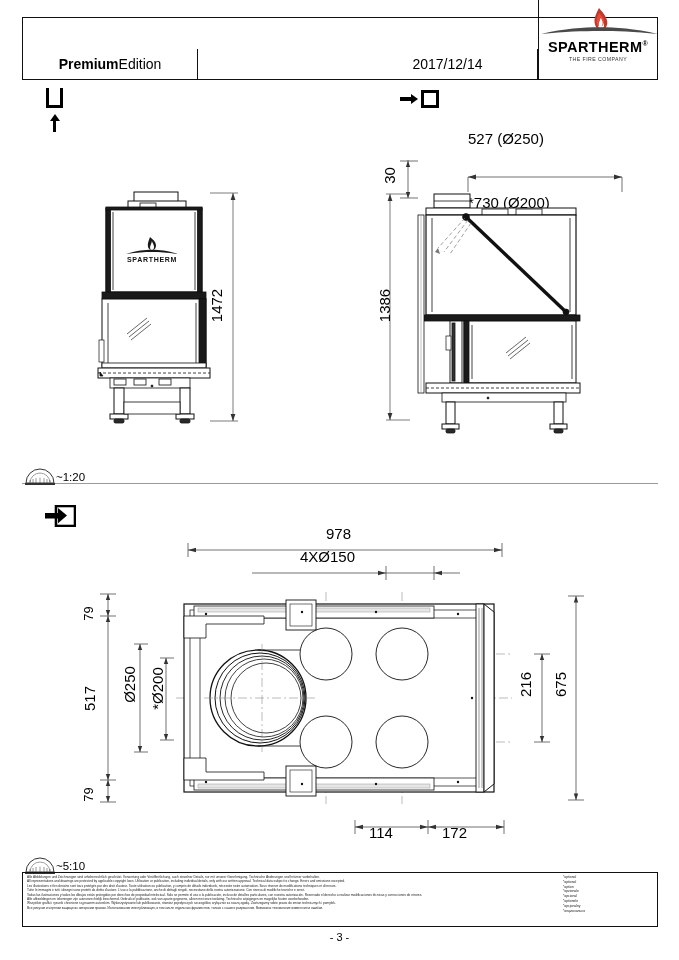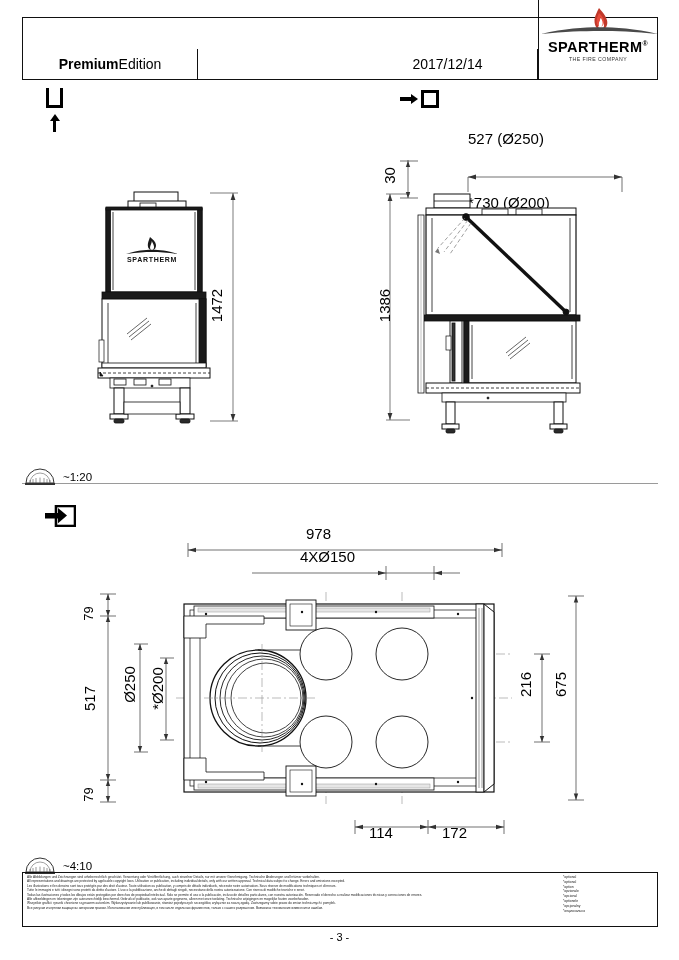--- a/index.html
+++ b/index.html
@@ -31,21 +31,21 @@
   
   .viewicon{position:absolute;}
   .vi-box{width:17px;height:20px;border:3px solid #000;border-top:none;box-sizing:border-box;}
   .vi-arrow-up{width:0;height:0;margin:0 auto;border-left:5px solid transparent;border-right:5px solid transparent;border-bottom:7px solid #000;}
   .vi-stem-up{width:3.5px;height:11px;background:#000;margin:0 auto;}
   .vi-arrow-right{width:0;height:0;border-top:5px solid transparent;border-bottom:5px solid transparent;border-left:7px solid #000;}
   .vi-stem-right{width:11px;height:3.5px;background:#000;}
   .vi-box-filled{width:18px;height:18px;border:3px solid #000;box-sizing:border-box;}
 
   
-  .scalerow{position:absolute;display:flex;align-items:center;gap:7px;}
+  .scalerow{position:absolute;display:flex;align-items:center;}
   .scalerow .lbl{font-size:11.5px;}
   .rule{position:absolute;height:0;border-top:1px solid #9a9a9a;}
 
   
   .dim{position:absolute;font-size:15px;letter-spacing:0;white-space:nowrap;}
   .dim.sm{font-size:13px;}
   .rot90{transform:rotate(-90deg);}
 
   
   .legal{position:absolute;left:22px;top:872px;width:636px;height:55px;border:1px solid #111;box-sizing:border-box;overflow:hidden;}
@@ -284,21 +284,21 @@
   </div>
 
   <div class="viewicon" style="left:44px;top:505px;">
     <svg width="32" height="22" viewBox="0 0 32 22">
       <rect x="12" y="1" width="19" height="20" fill="none" stroke="#000" stroke-width="2.6"></rect>
       <rect x="1" y="8" width="18" height="5.5" fill="#000"></rect>
       <path d="M14 3 l9 7.6 l-9 7.6 z" fill="#000"></path>
     </svg>
   </div>
 
-  <div class="dim" style="left:306px;top:525px;">978</div>
+  <div class="dim" style="left:326px;top:525px;">978</div>
   <svg style="position:absolute;left:184px;top:543px;" width="326" height="14">
     <g stroke="#333" stroke-width="0.7" fill="none">
       <line x1="4" y1="7" x2="318" y2="7"></line>
       <line x1="4" y1="0" x2="4" y2="14"></line>
       <line x1="318" y1="0" x2="318" y2="14"></line>
     </g>
     <path d="M4 7 l8 -2.3 l0 4.6 z" fill="#333"></path>
     <path d="M318 7 l-8 -2.3 l0 4.6 z" fill="#333"></path>
   </svg>
 
@@ -471,21 +471,21 @@
         <line x1="6" y1="12" x2="6" y2="15"></line>
           <line x1="9" y1="11" x2="9" y2="15"></line>
         <line x1="12" y1="10" x2="12" y2="15"></line>
           <line x1="16" y1="9.6" x2="16" y2="15"></line>
         <line x1="20" y1="10" x2="20" y2="15"></line>
           <line x1="23" y1="11" x2="23" y2="15"></line>
         <line x1="26" y1="12" x2="26" y2="15"></line>
       </g>
       <rect x="1" y="15" width="30" height="2" fill="#333"></rect>
     </svg>
-    <span class="lbl">~4:10</span>
+    <span class="lbl">~5:10</span>
   </div>
 
   <div class="legal">
     <div class="legal-left">
       <p>Alle Abbildungen und Zeichnungen sind urheberrechtlich geschützt. Verwertung oder Veröffentlichung, auch einzelner Details, nur mit unserer Genehmigung. Technische Änderungen und Irrtümer vorbehalten.</p>
       <p>All representations and drawings are protected by applicable copyright laws. Utilisation or publication, including individual details, only with our written approval. Technical data subject to change. Errors and omissions excepted.</p>
       <p>Les illustrations et les dessins sont tous protégés par des droit d'auteur. Toute utilisation ou publication, y compris de détails individuels, nécessite notre autorisation. Sous réserve de modifications techniques et d'erreurs.</p>
       <p>Tutte le immagini e tutti i disegni sono protetti da diritto d'autore. L'uso o la pubblicazione, anche di dettagli singoli, necessitano della nostra autorizzazione. Con riserva di modifiche tecniche e errori.</p>
       <p>Todas las ilustraciones y todos los dibujos están protegidos por derechos de propiedad intelectual. Solo se permite el uso o la publicación, incluso de detalles particulares, con nuestra autorización. Reservado el derecho a realizar modificaciones técnicas y correcciones de errores.</p>
       <p>Alle afbeeldingen en tekeningen zijn auteursrechtelijk beschermd. Gebruik of publicatie, ook van aparte gegevens, alleen met onze toelating. Technische wijzigingen en mogelijke fouten voorbehouden.</p>

